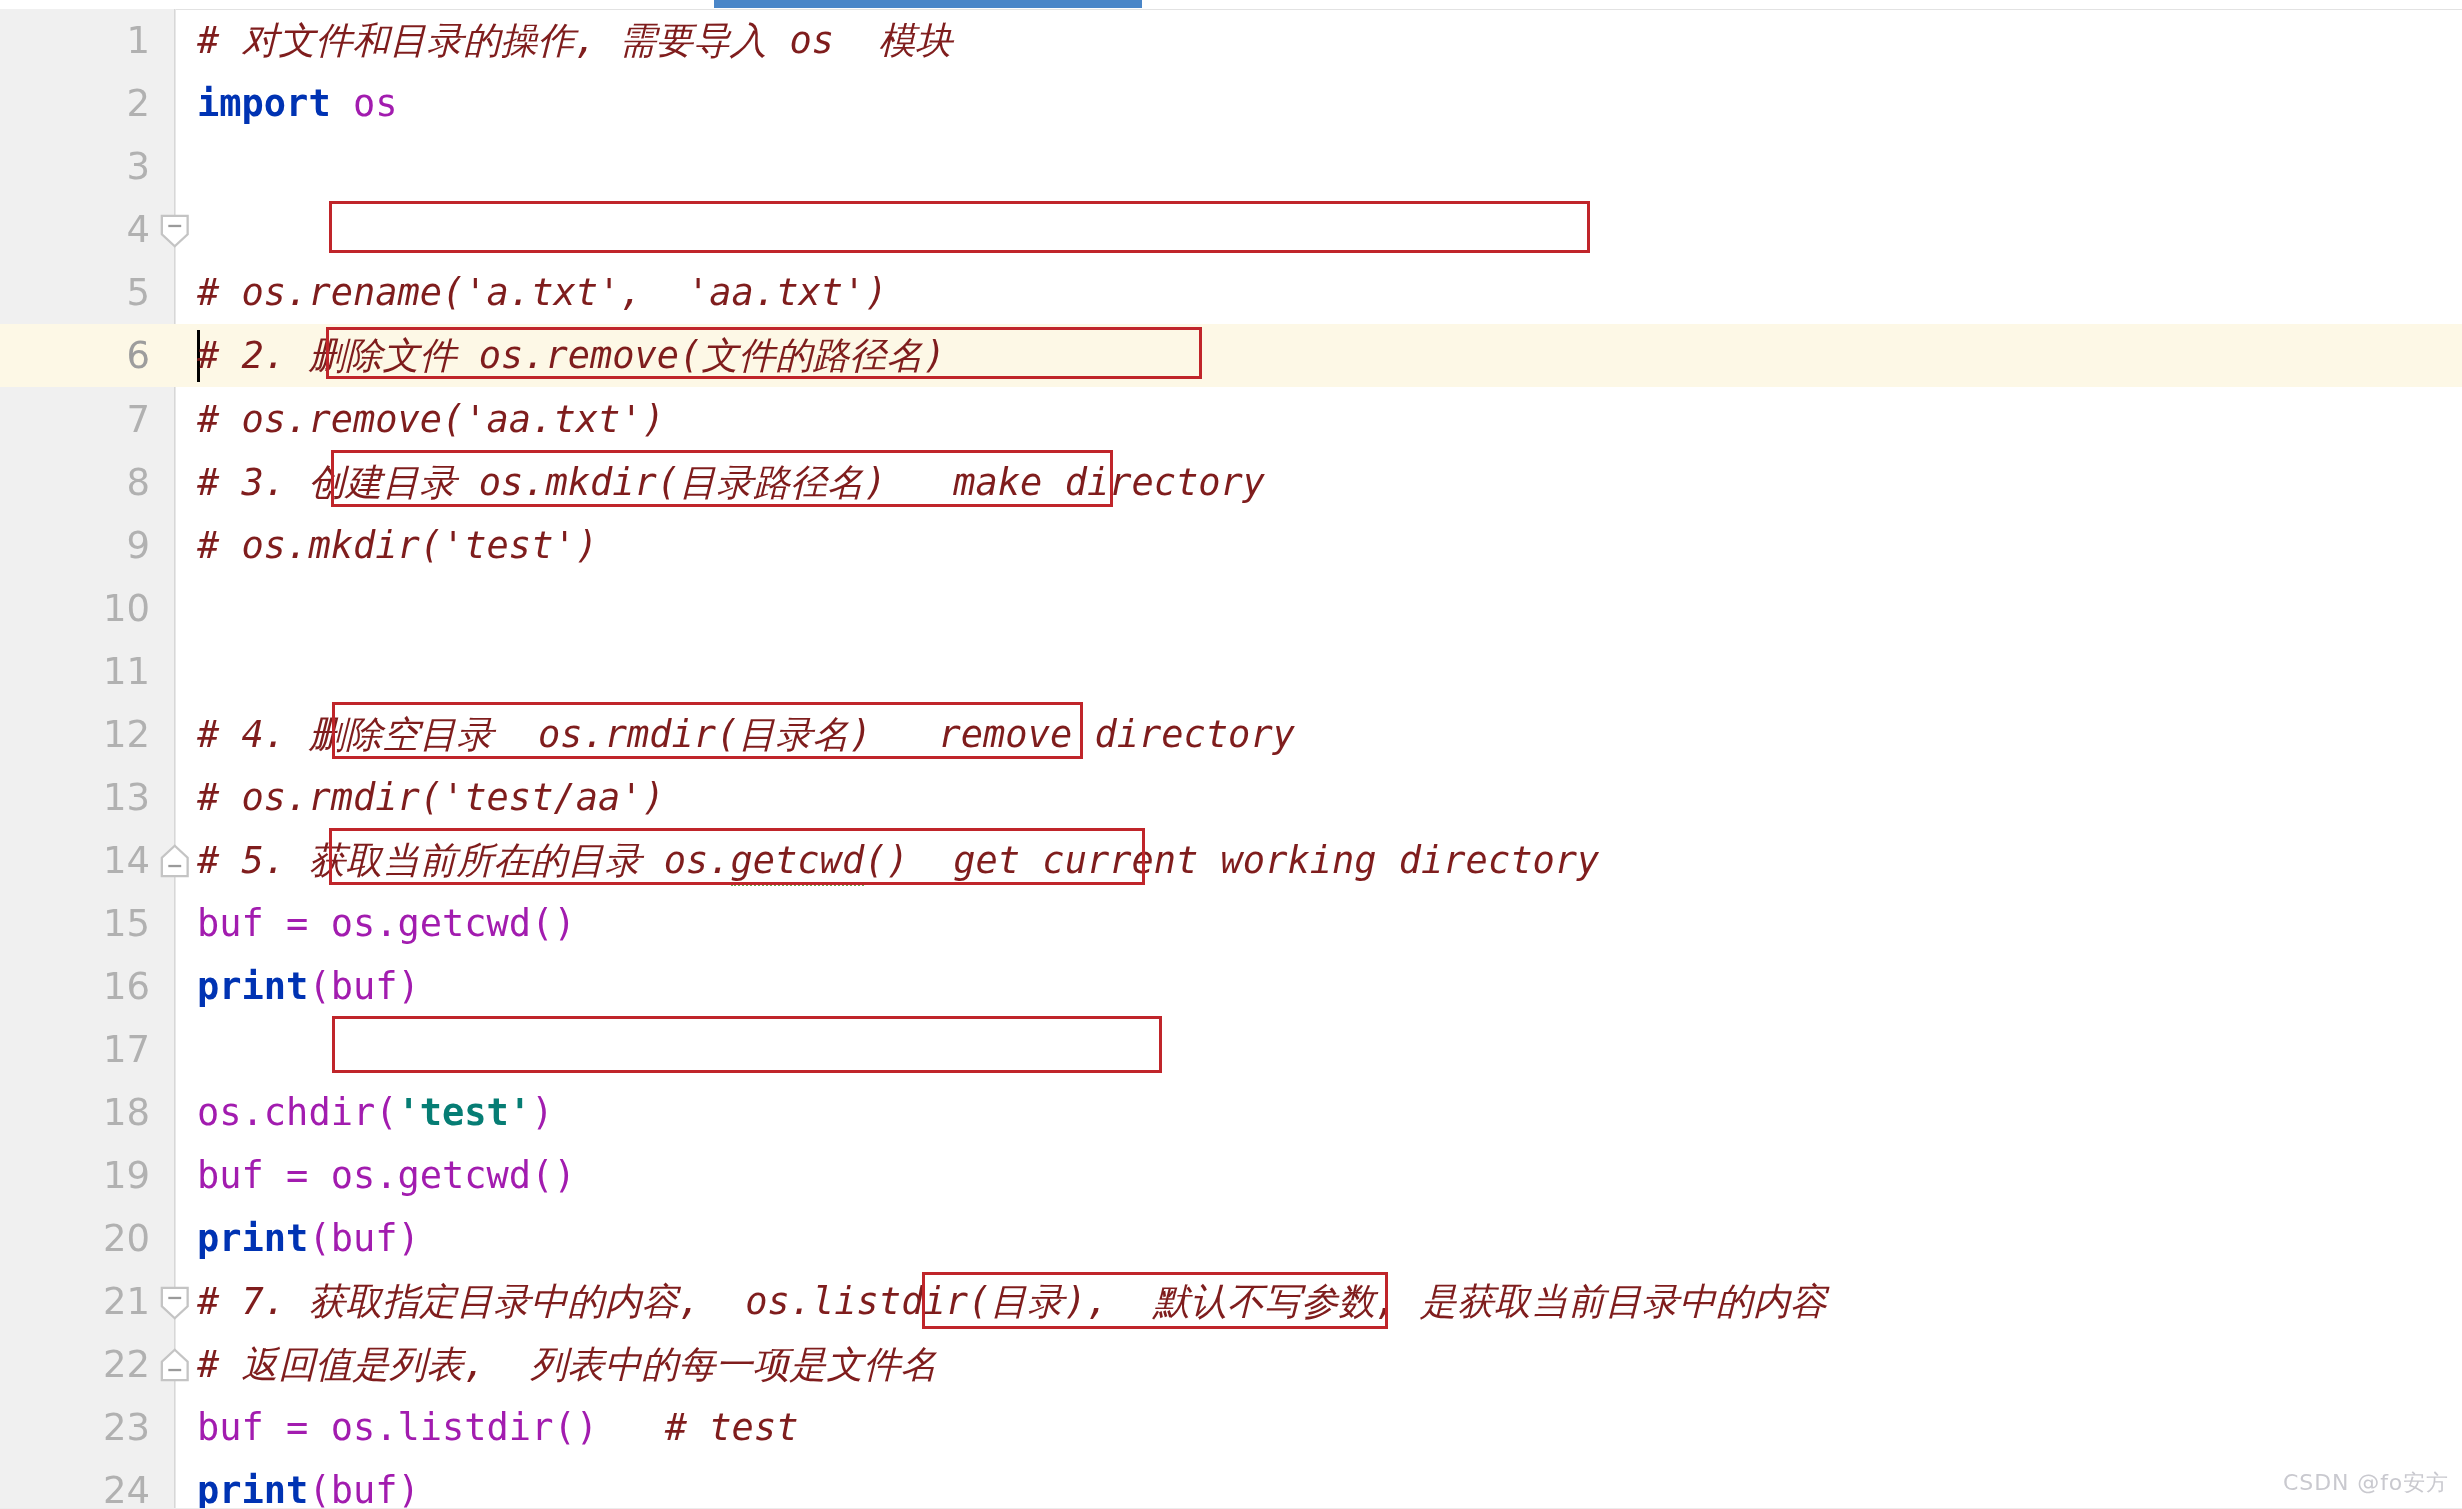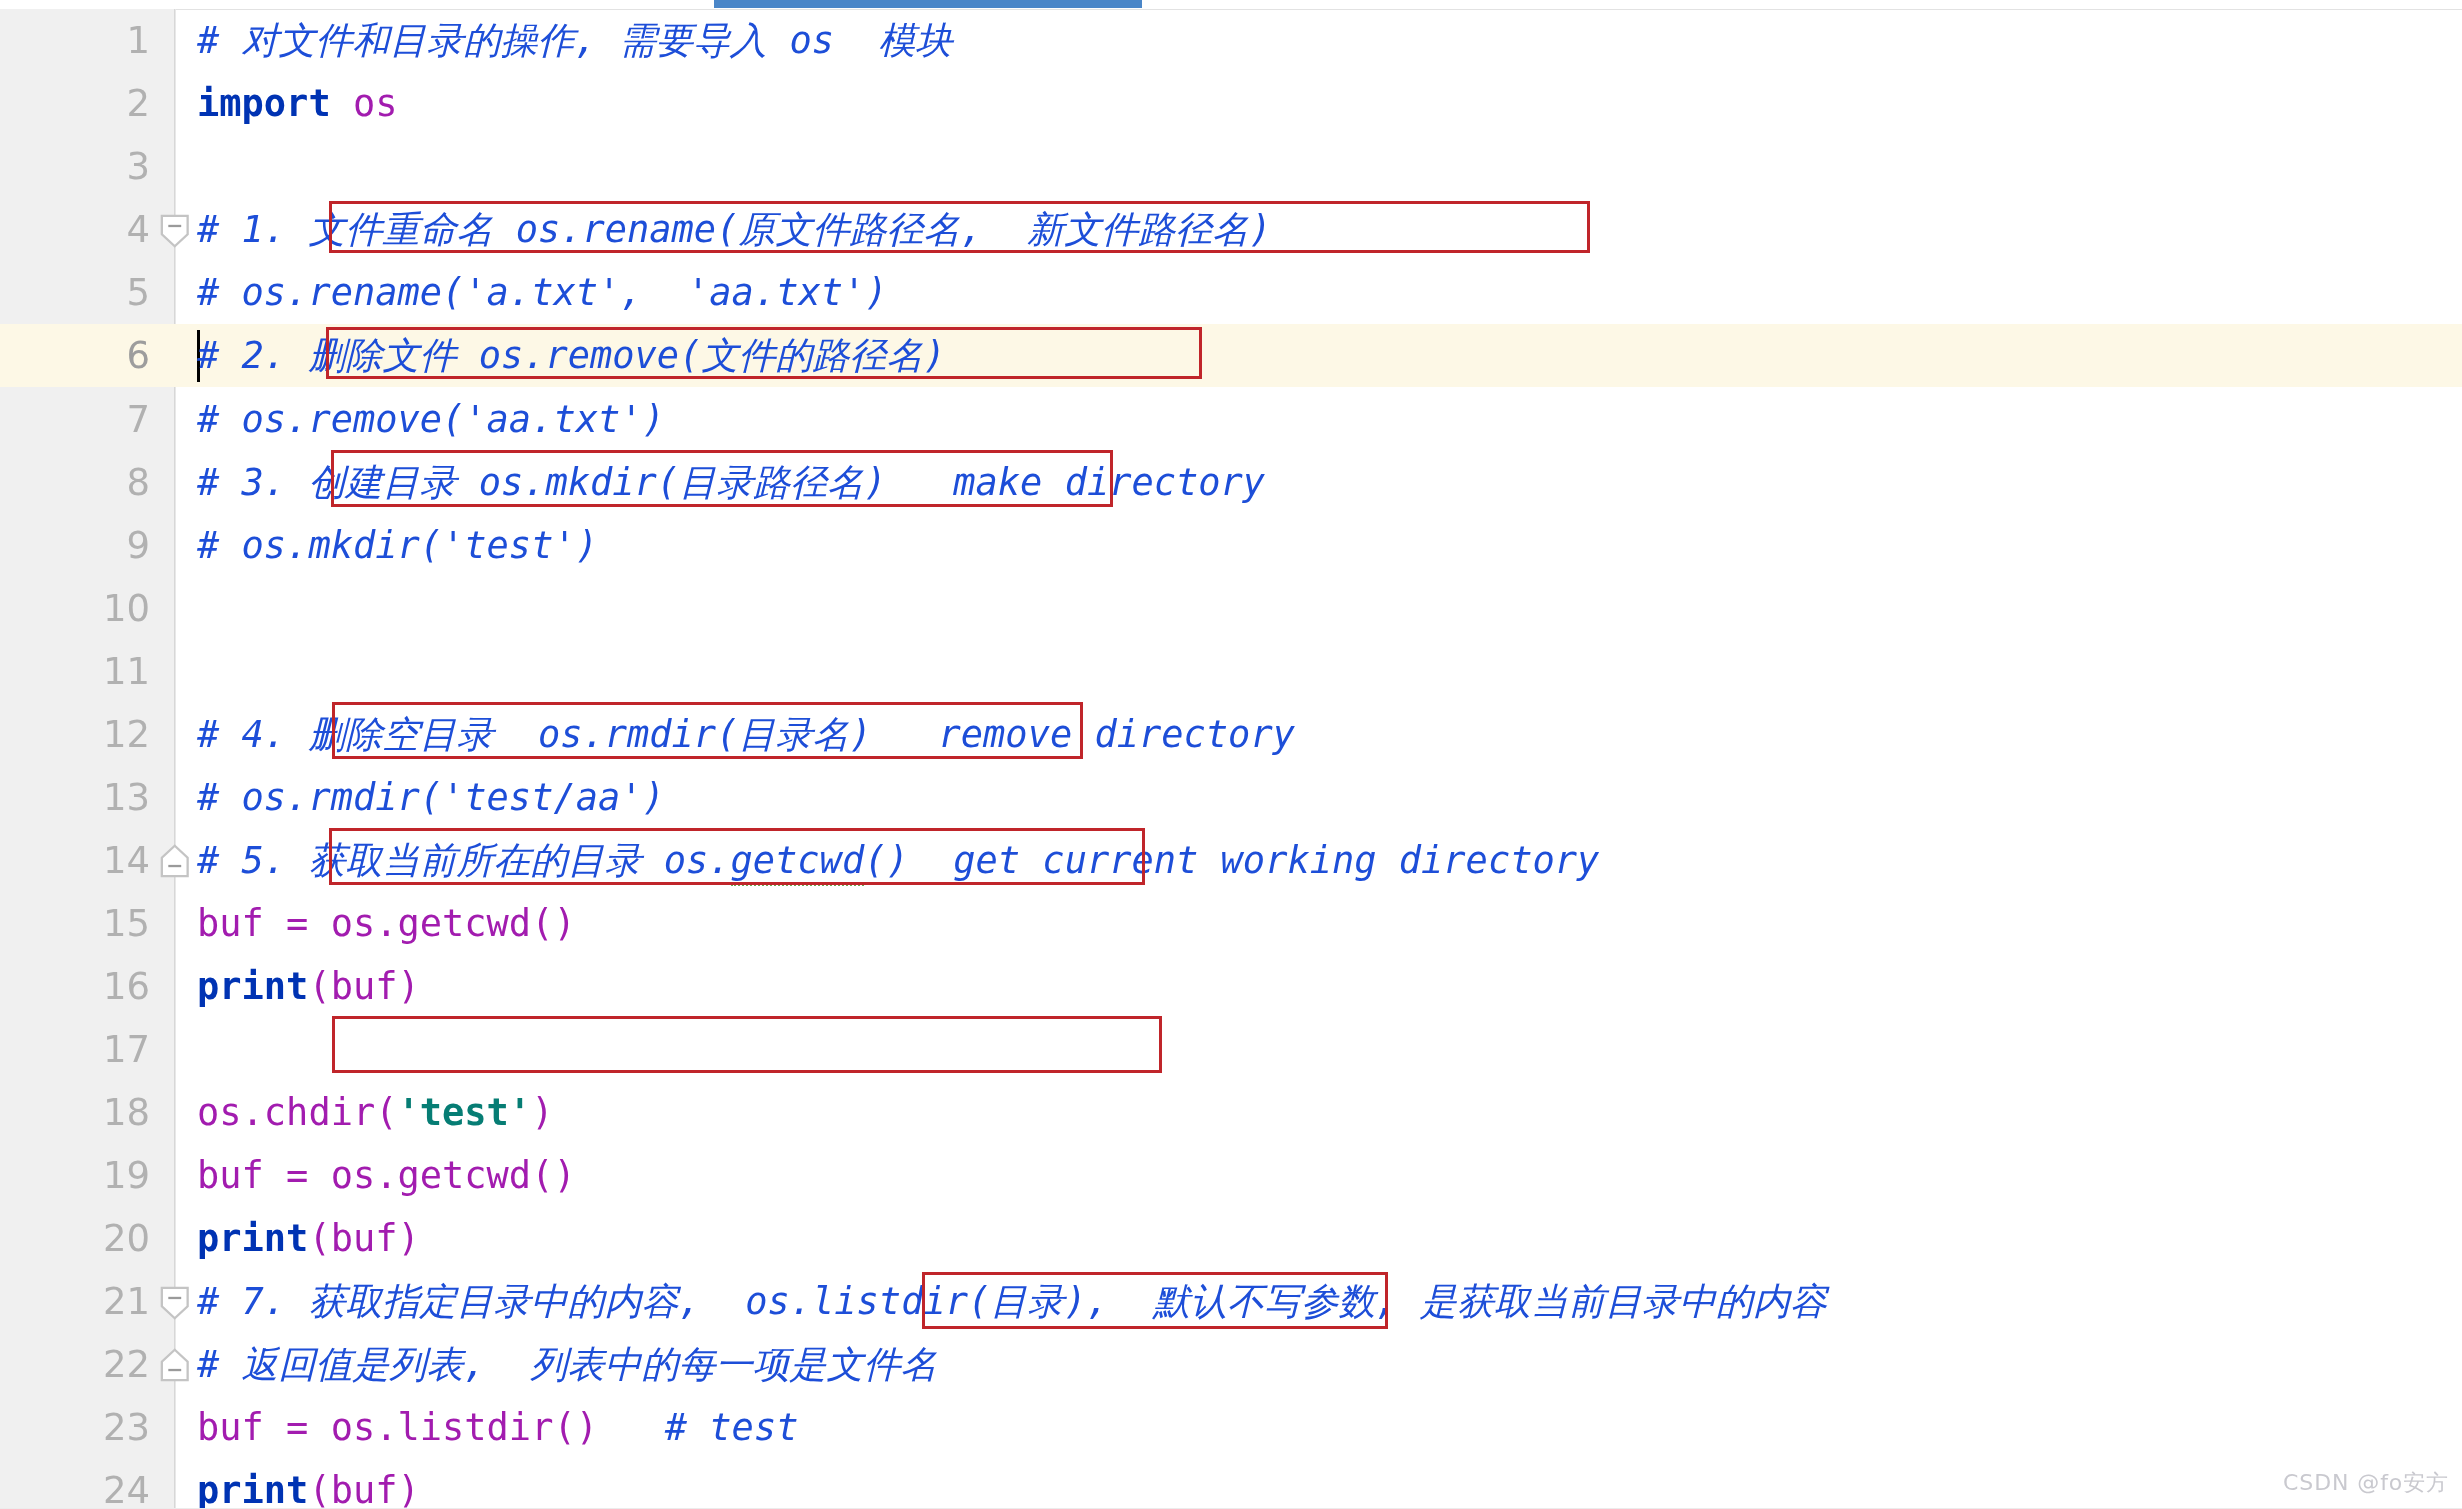--- a/index.html
+++ b/index.html
@@ -54,21 +54,21 @@
     font-family:"DejaVu Sans Mono","Liberation Mono",monospace;
     font-size:37px;
     line-height:63px;
     white-space:pre;
     color:#000000;
   }
   .hl{ background:#fdf8e6; }
   .hl .lnum{ color:#9d9d9d; }
 
   
-  .cmt{ color:#1d4ed8; font-style:italic; }
+  .cmt{ color:#7f1d1d; font-style:italic; }
   .kw{ color:#0033b3; font-weight:bold; }
   .str{ color:#067d74; font-weight:bold; }
   .plain{ color:#a21caf; }
 
   
   .squig{
     border-bottom:2.8px dotted #6aa84f;
     padding-bottom:1.9px;
   }
 
@@ -127,21 +127,20 @@
     <div class="ltext"><span class="kw">import</span><span class="plain"> os</span></div>
   </div>
 
   <div class="line" style="top:135px;">
     <div class="lnum">3</div>
     <div class="ltext"></div>
   </div>
 
   <div class="line" style="top:198px;">
     <div class="lnum">4</div>
-    <div class="ltext cmt"><span># 1. </span><span>文件重命名 os.rename(原文件路径名,  新文件路径名)</span></div>
     <div class="fold" style="top:15.8px;">
       <svg width="31.5" height="35" viewBox="0 0 34 38">
         <path d="M3 2 H31 V22 L17 35 L3 22 Z" fill="#ffffff" stroke="#c4c4c4" stroke-width="2.5"></path>
         <line x1="10" y1="13" x2="24" y2="13" stroke="#9a9a9a" stroke-width="2.5"></line>
       </svg>
     </div>
   </div>
 
   <div class="line" style="top:261px;">
     <div class="lnum">5</div>

